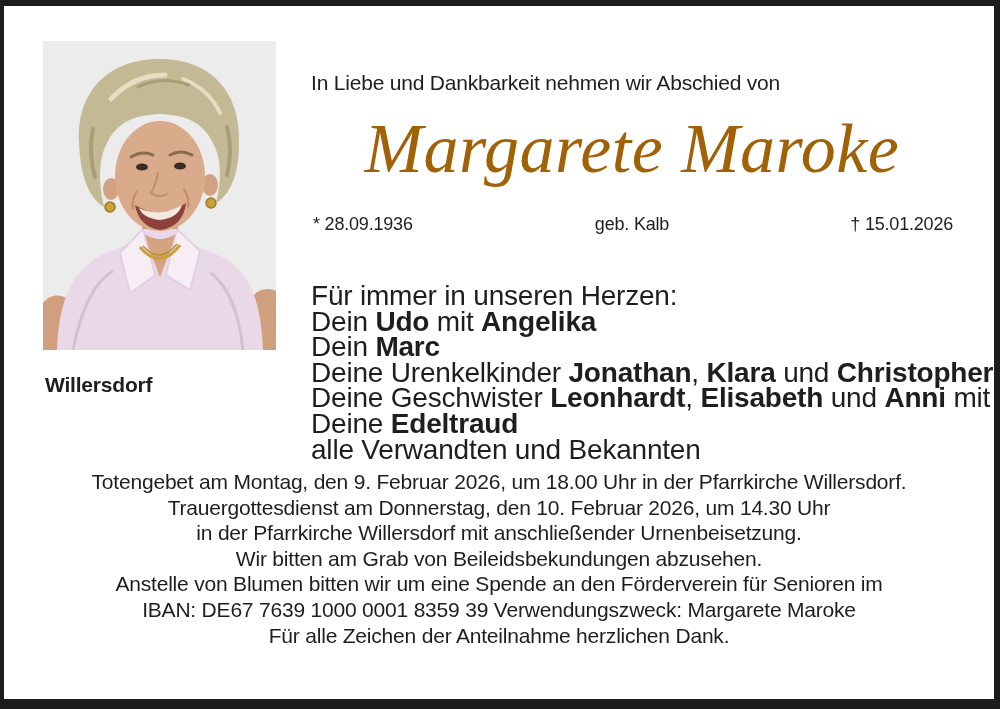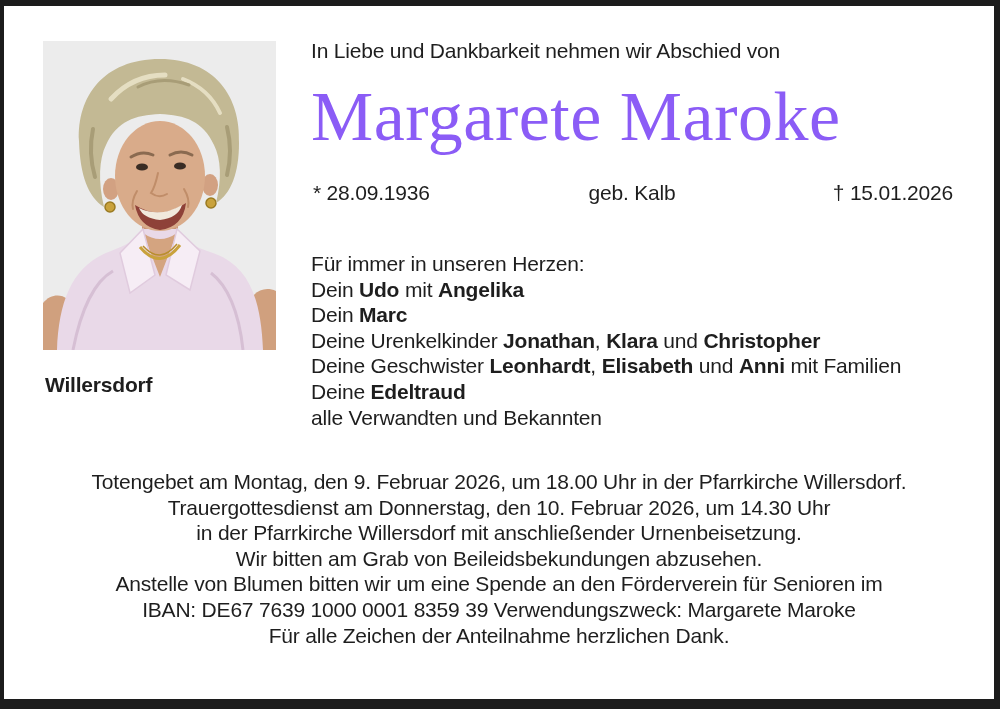--- a/index.html
+++ b/index.html
@@ -30,52 +30,53 @@
   .photo svg { display: block; width: 100%; height: 100%; }
   .loc {
     position: absolute;
     left: 45px; top: 373px;
     font-size: 21px;
     font-weight: bold;
     letter-spacing: -0.2px;
     white-space: nowrap;
     text-align: right;
   }
-  .col { position: absolute; left: 311px; width: 642px; }
+  .col { position: absolute; left: 311px; width: 642px; margin-top: 32px; }
   .intro {
     top: 38px;
     font-size: 21px;
     line-height: 25.6px;
     letter-spacing: -0.2px;
     white-space: nowrap;
   }
   .name {
     top: 82px;
-    text-align: left;
+    text-align: center;
     font-family: "Liberation Serif", serif;
     font-weight: normal;
     font-size: 70px;
     line-height: 70px;
     letter-spacing: 0.5px;
     white-space: nowrap;
-    color: #8b5cf6;
+    color: #a16207;
+    font-style: italic;
   }
   .dates {
     top: 180px;
     height: 26px;
-    font-size: 21px;
+    font-size: 18px;
     line-height: 25.6px;
     letter-spacing: -0.2px;
   }
   .dates .left  { position: absolute; left: 2px; }
   .dates .mid   { position: absolute; left: 50%; transform: translateX(-50%); }
   .dates .right { position: absolute; right: 0; }
   .family {
     top: 251px;
-    font-size: 21px;
+    font-size: 28px;
     line-height: 25.6px;
     letter-spacing: -0.2px;
   }
   .family .fline { white-space: nowrap; }
   .family .bold { font-weight: bold; }
   .ann {
     position: absolute;
     left: 10px; right: 12px;
     top: 469px;
     text-align: center;

